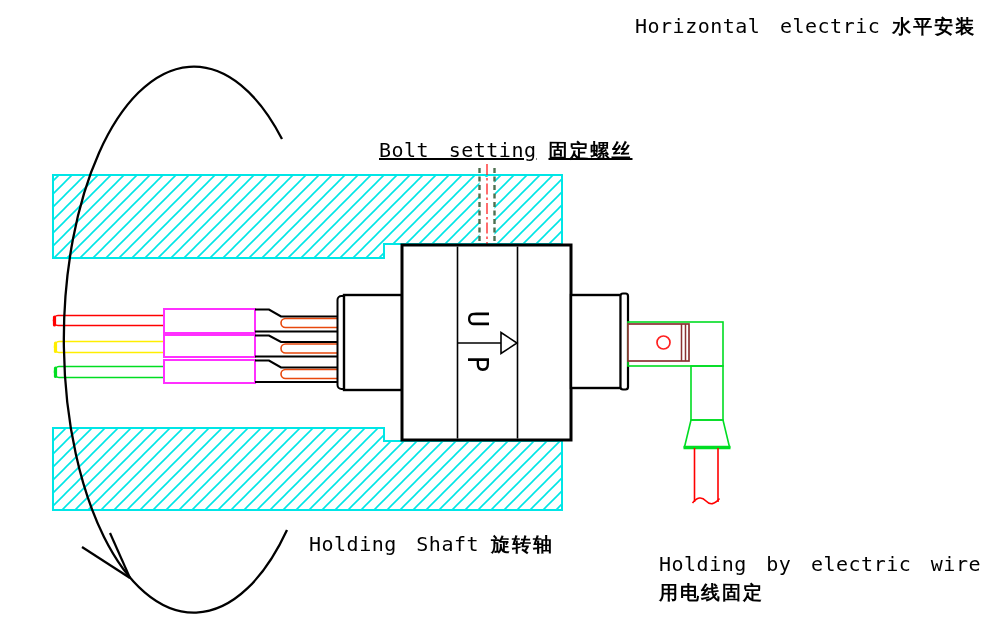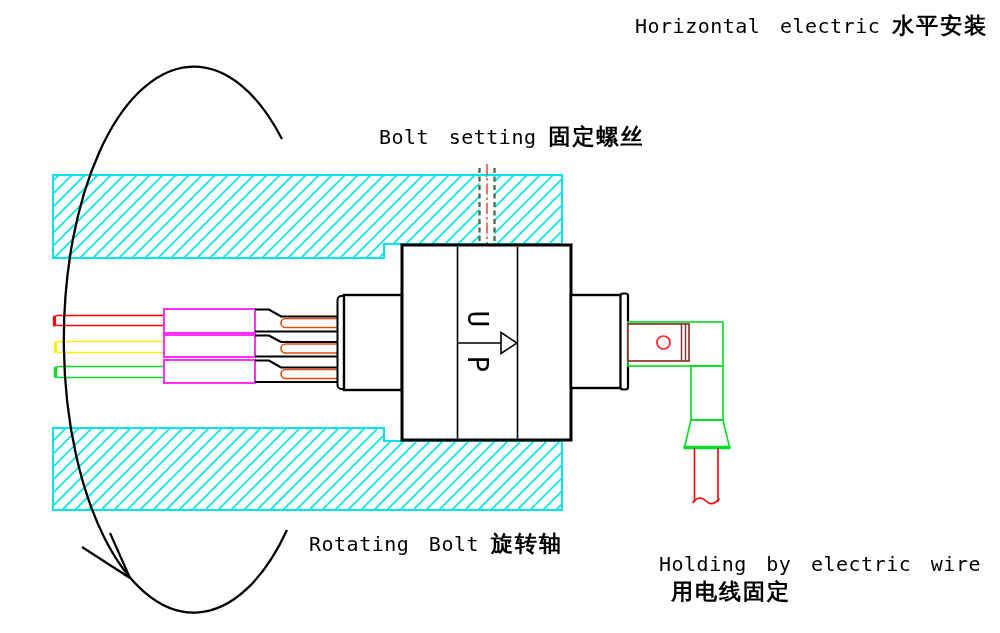--- a/index.html
+++ b/index.html
@@ -7,24 +7,24 @@
     position:relative;width:1000px;height:633px;background:#ffffff;
     font-family:"DejaVu Sans Mono","Liberation Mono",monospace;
     overflow:hidden;
   }
   .canvas svg{position:absolute;left:0;top:0;}
   .label{
     position:absolute;color:#000;font-size:20px;line-height:26px;
     white-space:nowrap;letter-spacing:0.5px;word-spacing:7px;
   }
   .label .zh{
-    font-weight:bold;font-size:22px;margin-left:12px;letter-spacing:2px;
+    font-weight:bold;font-size:19px;margin-left:12px;letter-spacing:2px;
     font-family:"DejaVu Sans","Liberation Sans",sans-serif;
   }
-  .label .zh.block{display:block;margin-left:12px;margin-top:2px;}
+  .label .zh.block{display:block;margin-left:0;margin-top:2px;}
   .up-letter{
     position:absolute;color:#000;font-size:28px;font-weight:normal;
     transform:translate(-50%,-50%) rotate(90deg);
     font-family:"DejaVu Sans Mono","Liberation Mono",monospace;
   }
 </style>
 </head>
 <body>
 
 <div class="canvas">
@@ -93,26 +93,26 @@
 
   <path d="M282,139 A130,273 0 1 0 287,530" fill="none" stroke="#000" stroke-width="2.3"></path>
   <line x1="110" y1="533" x2="130" y2="578" stroke="#000" stroke-width="2.2"></line>
   <line x1="82" y1="547" x2="130" y2="578" stroke="#000" stroke-width="2.2"></line>
 </svg>
 
 <div class="label" style="left:635px;top:13px;">
   <span>Horizontal electric</span><span class="zh">水平安装</span>
 </div>
 
-<div class="label" style="left:379px;top:124px;">
+<div class="label" style="left:379px;top:137px;text-decoration:underline;">
   <span>Bolt setting</span><span class="zh">固定螺丝</span>
 </div>
 
 <div class="label" style="left:309px;top:531px;">
-  <span>Rotating Bolt</span><span class="zh">旋转轴</span>
+  <span>Holding Shaft</span><span class="zh">旋转轴</span>
 </div>
 
 <div class="label" style="left:659px;top:551px;">
   <span>Holding by electric wire</span><span class="zh block">用电线固定</span>
 </div>
 
 <span class="up-letter" style="left:477px;top:319px;">U</span>
 <span class="up-letter" style="left:477px;top:364px;">P</span>
 
 </div>

